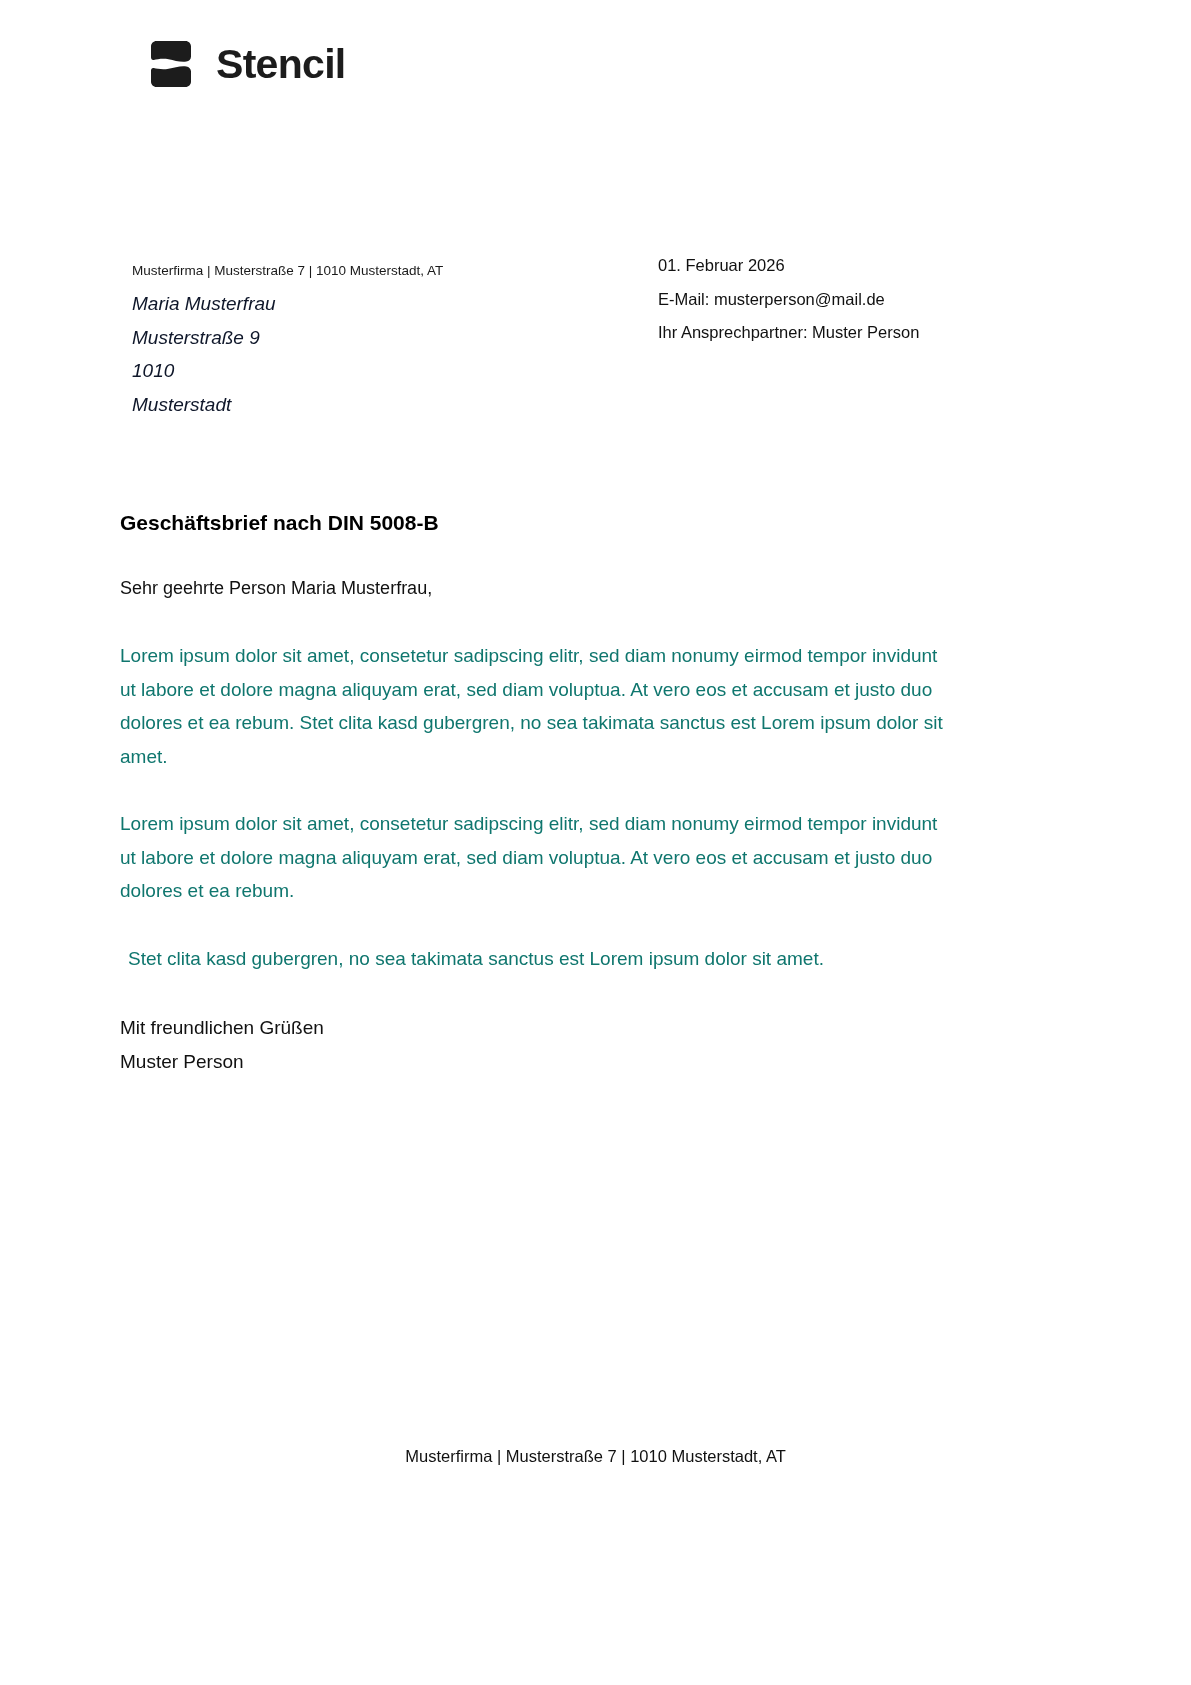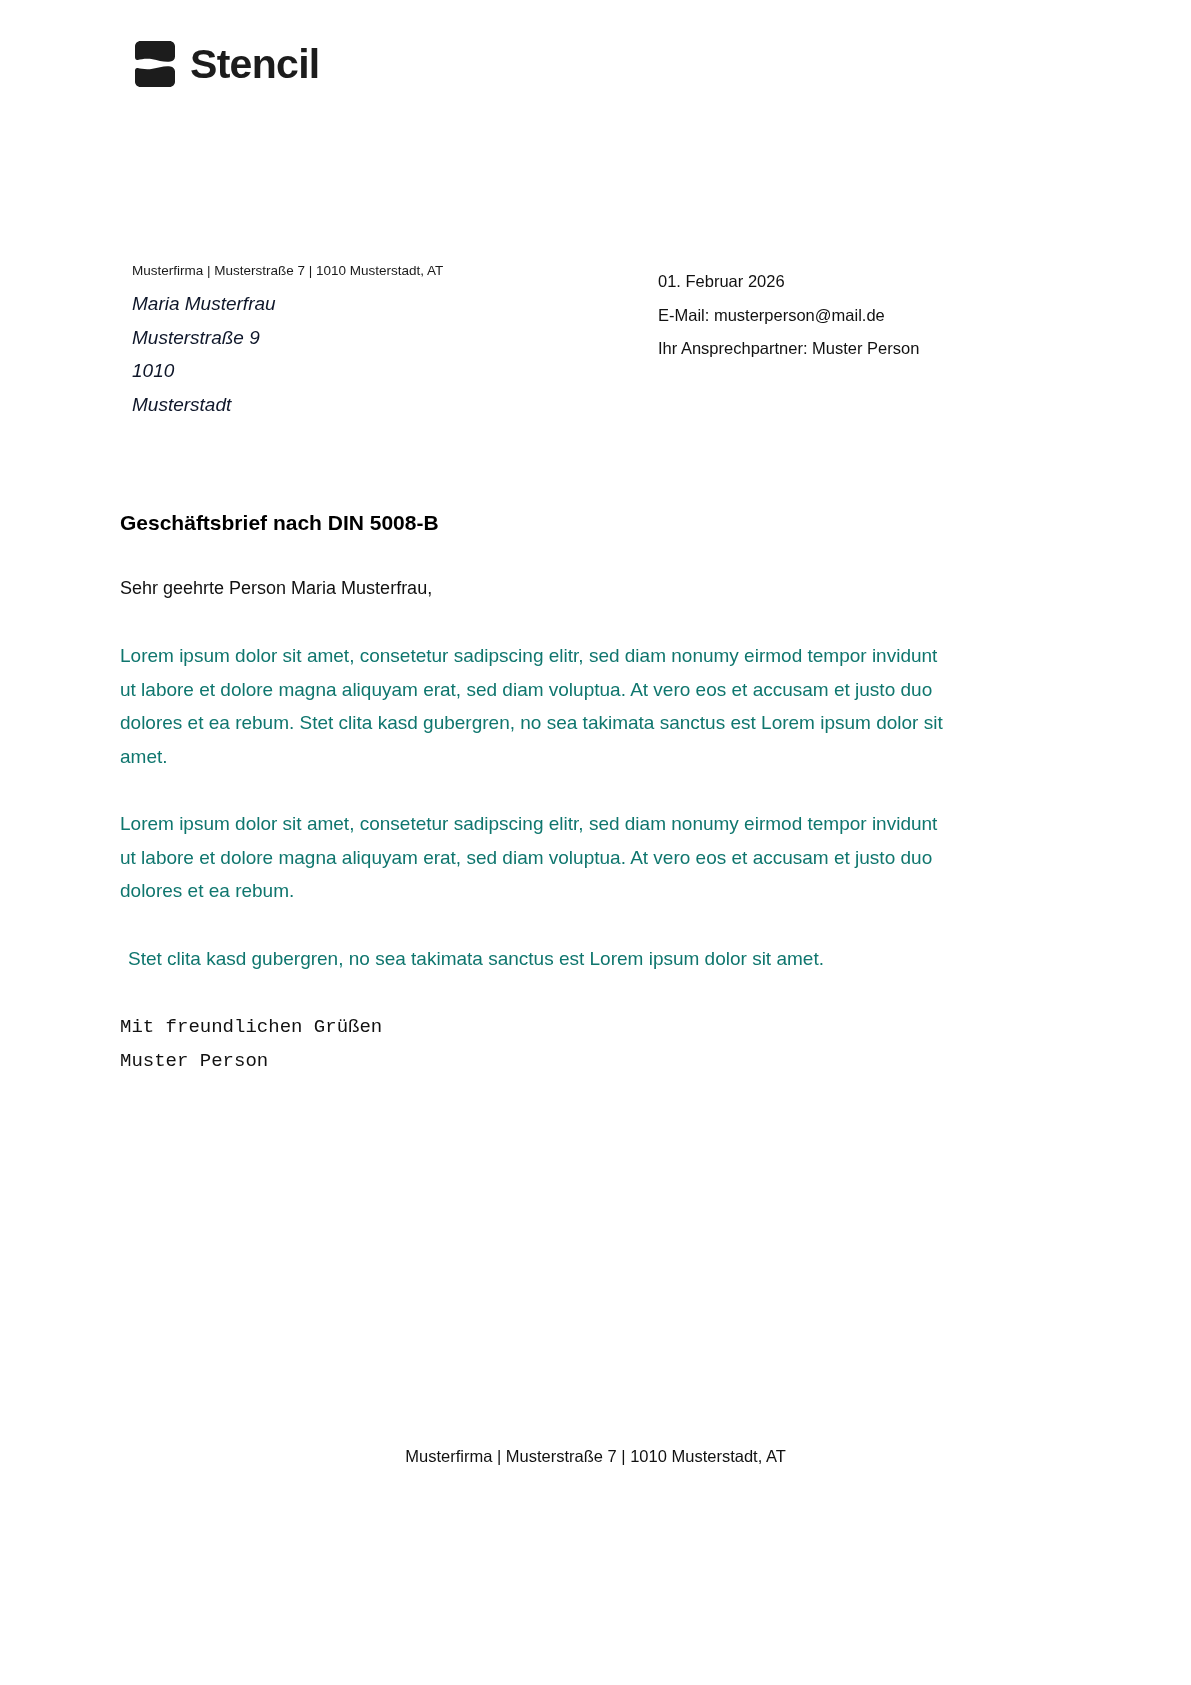--- a/index.html
+++ b/index.html
@@ -21,25 +21,25 @@
     height: 1685px;
     margin: 0 auto;
     background: #ffffff;
     overflow: hidden;
     box-sizing: border-box;
   }
 
   
   .letterhead {
     position: absolute;
-    left: 128px;
+    left: 144px;
     top: 38px;
     display: flex;
     align-items: center;
-    gap: 8px;
+    gap: 18px;
   }
 
   .logo-mark {
     width: 54px;
     height: 52px;
     display: block;
     flex: 0 0 auto;
   }
 
   .logo-wordmark {
@@ -73,21 +73,21 @@
     line-height: 33.5px;
     color: #0f172a;
     white-space: nowrap;
     font-style: italic;
   }
 
   
   .info-block {
     position: absolute;
     left: 658px;
-    top: 265px;
+    top: 249px;
     width: 430px;
   }
 
   .info-line {
     font-size: 16.5px;
     line-height: 33.5px;
     color: #111111;
     white-space: nowrap;
   }
 
@@ -128,21 +128,20 @@
   }
 
   .closing {
     margin-top: 36px;
   }
 
   .closing-line {
     font-size: 19px;
     color: #111111;
     line-height: 33.5px;
-    font-family: Liberation Mono, monospace;
   }
 
   
   .footer {
     position: absolute;
     left: 0;
     right: 0;
     top: 1438px;
     text-align: center;
   }

